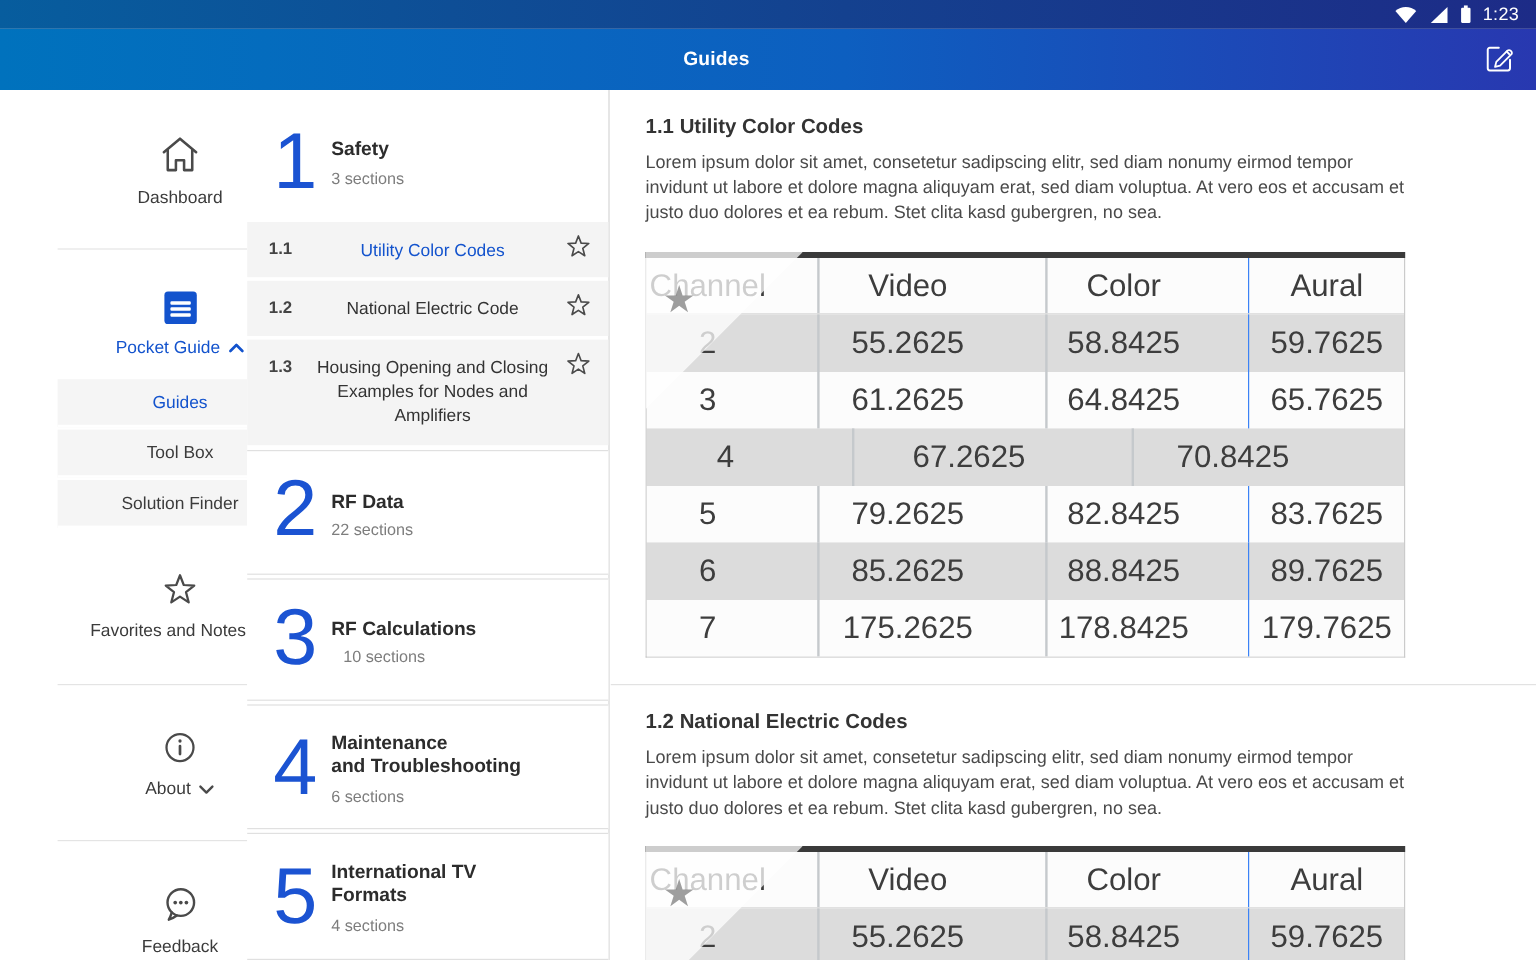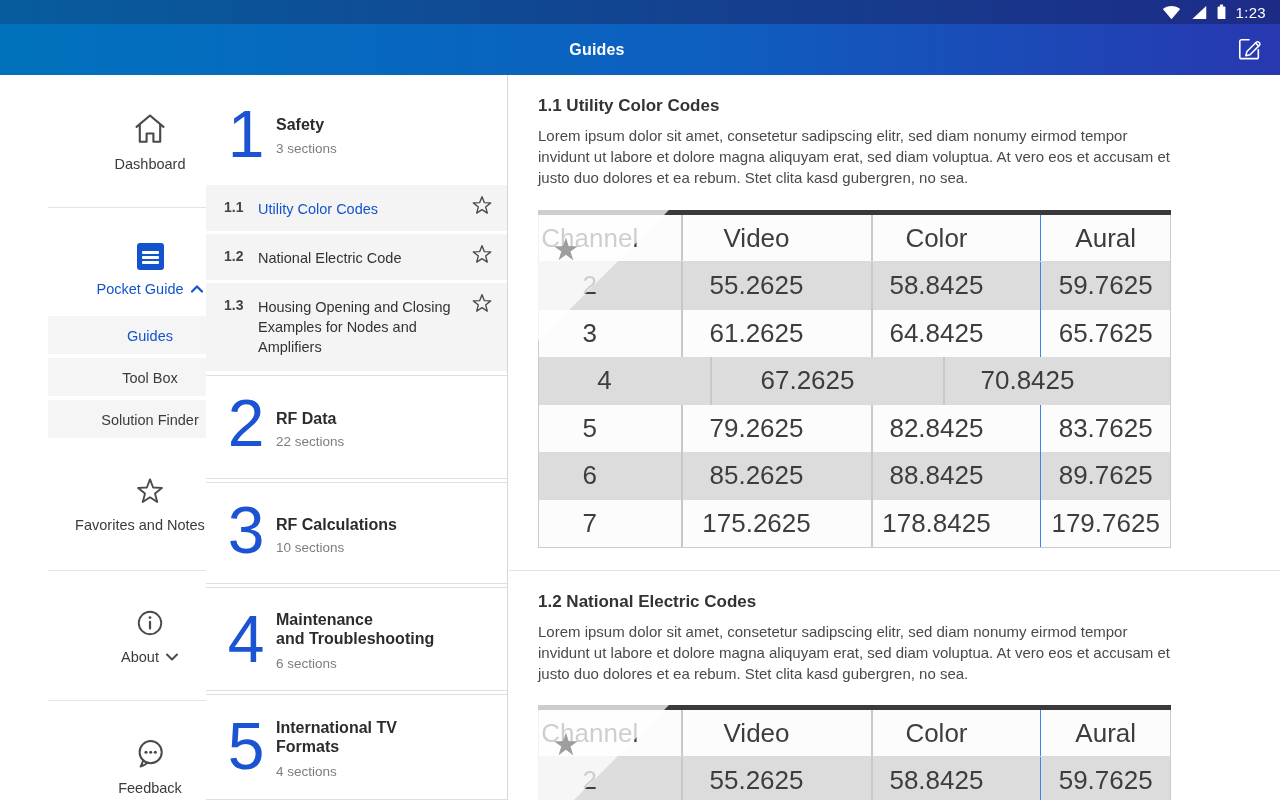--- a/index.html
+++ b/index.html
@@ -40,21 +40,21 @@
     border-bottom:2px solid #fff; text-align:center; line-height:40px; font-size:14.5px; color:#3b3b3b; cursor:pointer; }
   .side-nav-row.active { color:#1353cd; }
 
   
   .bignum { position:absolute; left:14px; width:52px; text-align:center; color:#1b53d2;
     font-size:66px; line-height:66px; font-weight:400; }
   .c-title { position:absolute; left:70px; font-size:16px; font-weight:bold; color:#2c2c2c;
     line-height:19px; white-space:pre-line; }
   .c-sub { position:absolute; left:70px; font-size:13.5px; color:#7d7d7d; }
   .chap-card { position:absolute; left:0; width:100%; border-top:1px solid #e0e0e0; border-bottom:1px solid #e0e0e0; background:#fff; }
-  .sec-row { position:absolute; left:0; width:100%; background:#f4f4f4; cursor:pointer; }
+  .sec-row { position:absolute; left:0; width:100%; background:#f4f4f4; cursor:pointer;text-align:center; }
   .sec-num { position:absolute; left:18px; top:14px; font-size:14px; font-weight:bold; color:#444; }
   .sec-title { position:absolute; left:52px; top:14px; width:205px; font-size:14.5px; color:#333; line-height:20px; }
   .sec-title.active { color:#1353cd; }
   .sec-star { position:absolute; right:14px; top:10px; }
 
   
   .content h2 { position:absolute; left:29px; font-size:17px; font-weight:bold; color:#333; }
   .content p { position:absolute; left:29px; width:634px; font-size:15px; line-height:21px; color:#4a4a4a; }
   .content-divider { position:absolute; left:0; width:100%; height:0; border-top:1px solid #e2e2e2; }
 
@@ -220,21 +220,21 @@
     </div>
 
     <div class="chap-card" style="top:300px; height:104px;">
       <span class="bignum" style="top:14px;">2</span>
       <span class="c-title" style="top:33px;">RF Data</span>
       <span class="c-sub" style="top:58px;">22 sections</span>
     </div>
     <div class="chap-card" style="top:407px; height:102px;">
       <span class="bignum" style="top:14px;">3</span>
       <span class="c-title" style="top:32px;">RF Calculations</span>
-      <span class="c-sub" style="top:57px;">10 sections</span>
+      <span class="c-sub" style="top:57px;margin-left:10px;">10 sections</span>
     </div>
     <div class="chap-card" style="top:512px; height:104px;">
       <span class="bignum" style="top:18px;">4</span>
       <span class="c-title" style="top:22px;">Maintenance
 and Troubleshooting</span>
       <span class="c-sub" style="top:68px;">6 sections</span>
     </div>
     <div class="chap-card" style="top:619px; height:106px;">
       <span class="bignum" style="top:18px;">5</span>
       <span class="c-title" style="top:23px;">International TV

